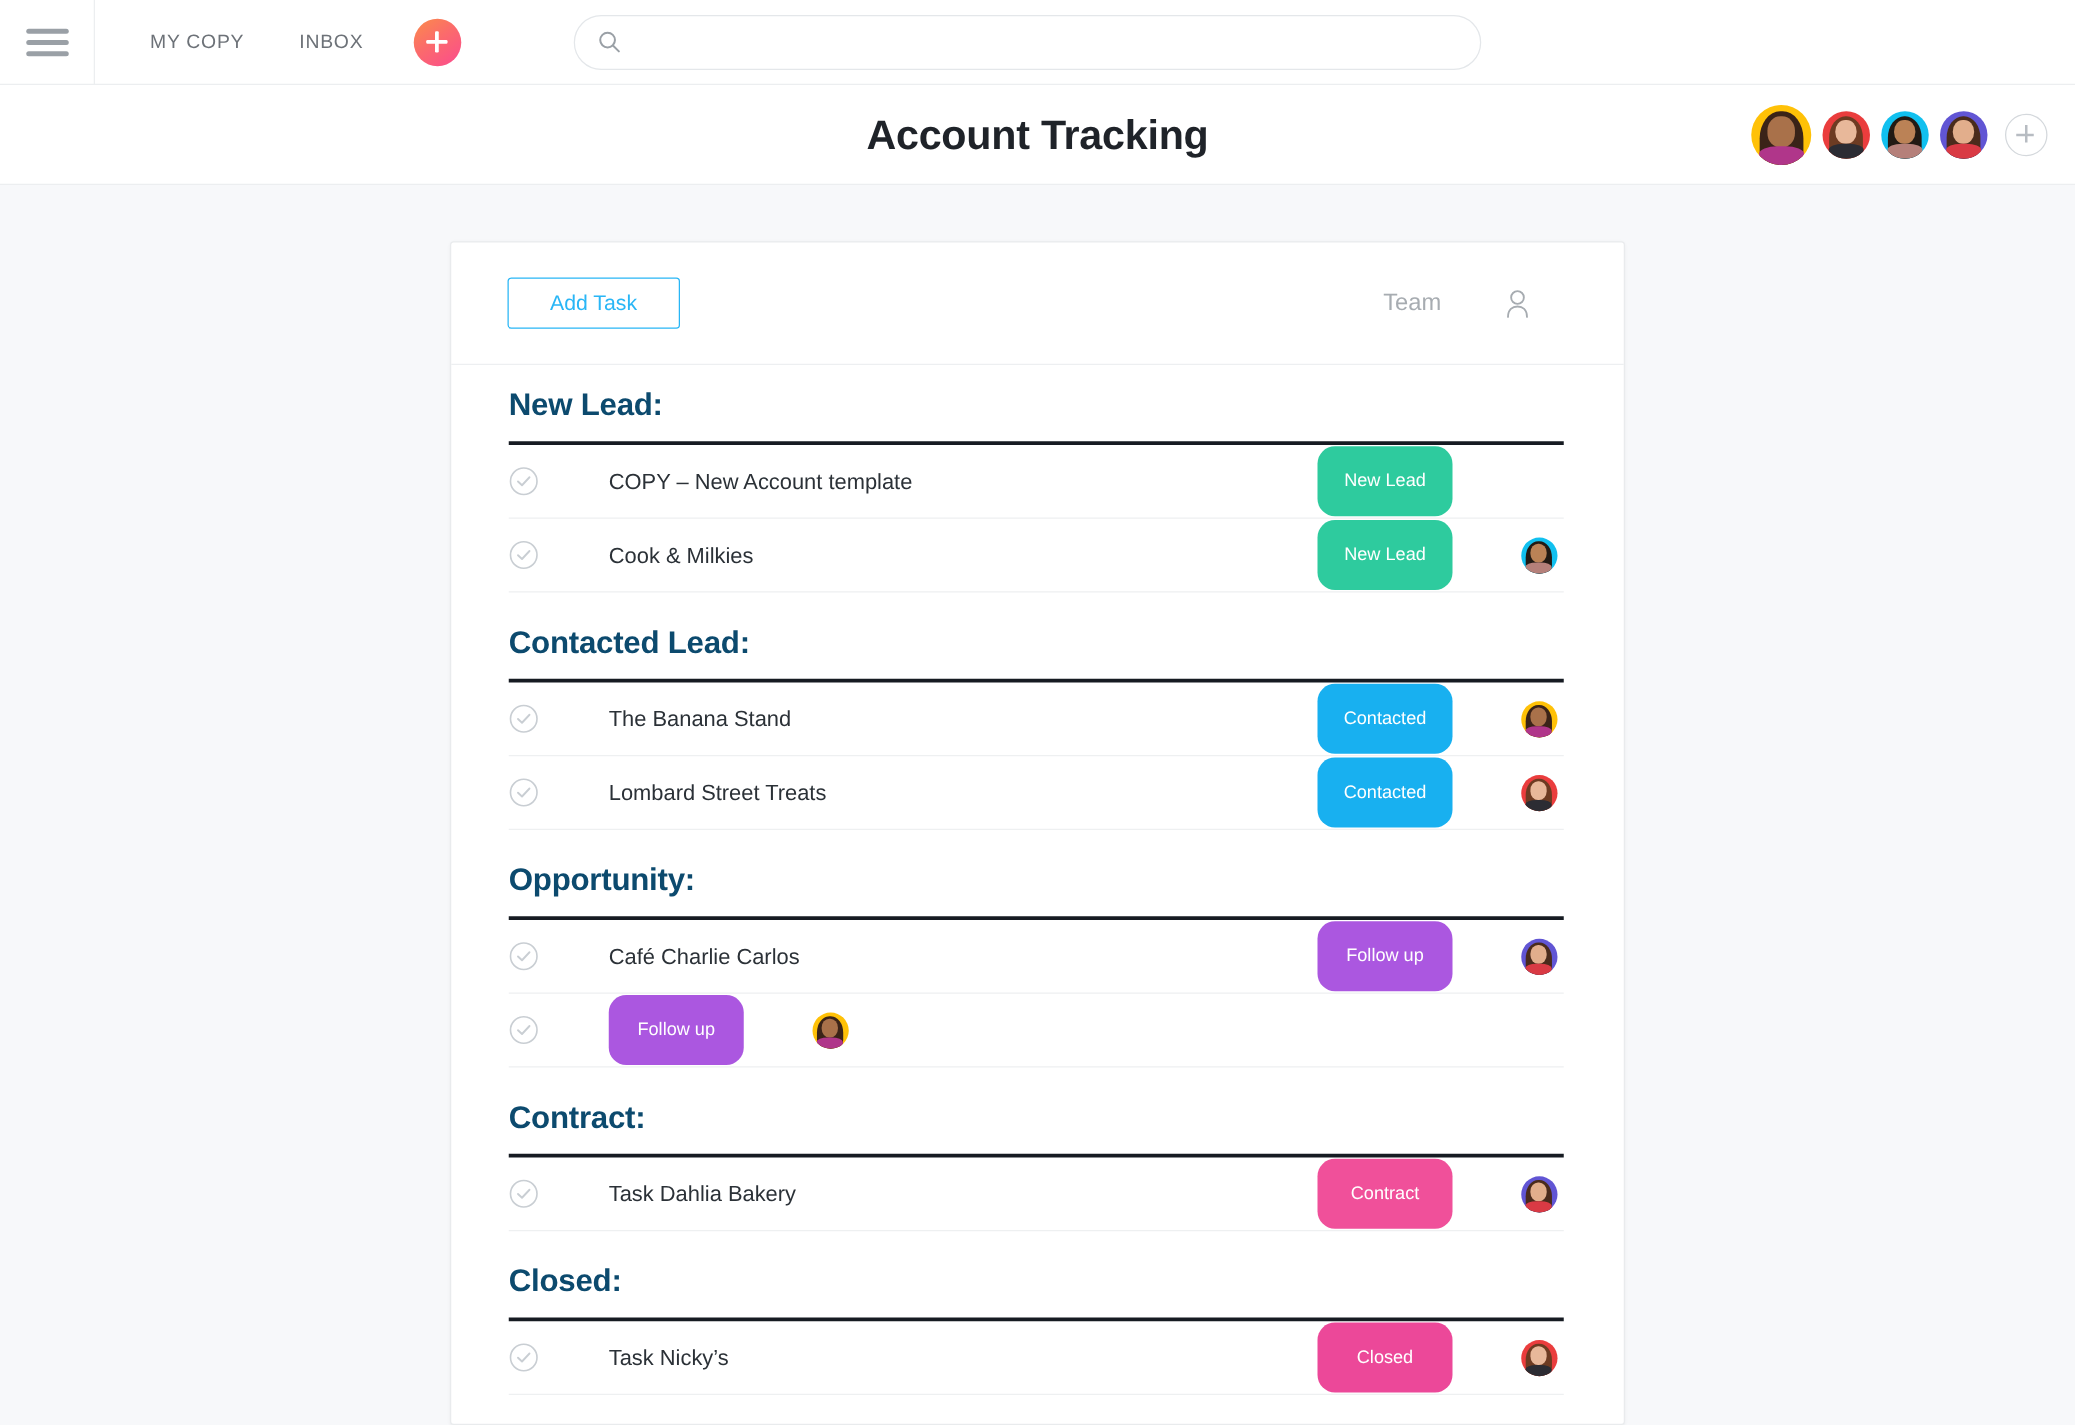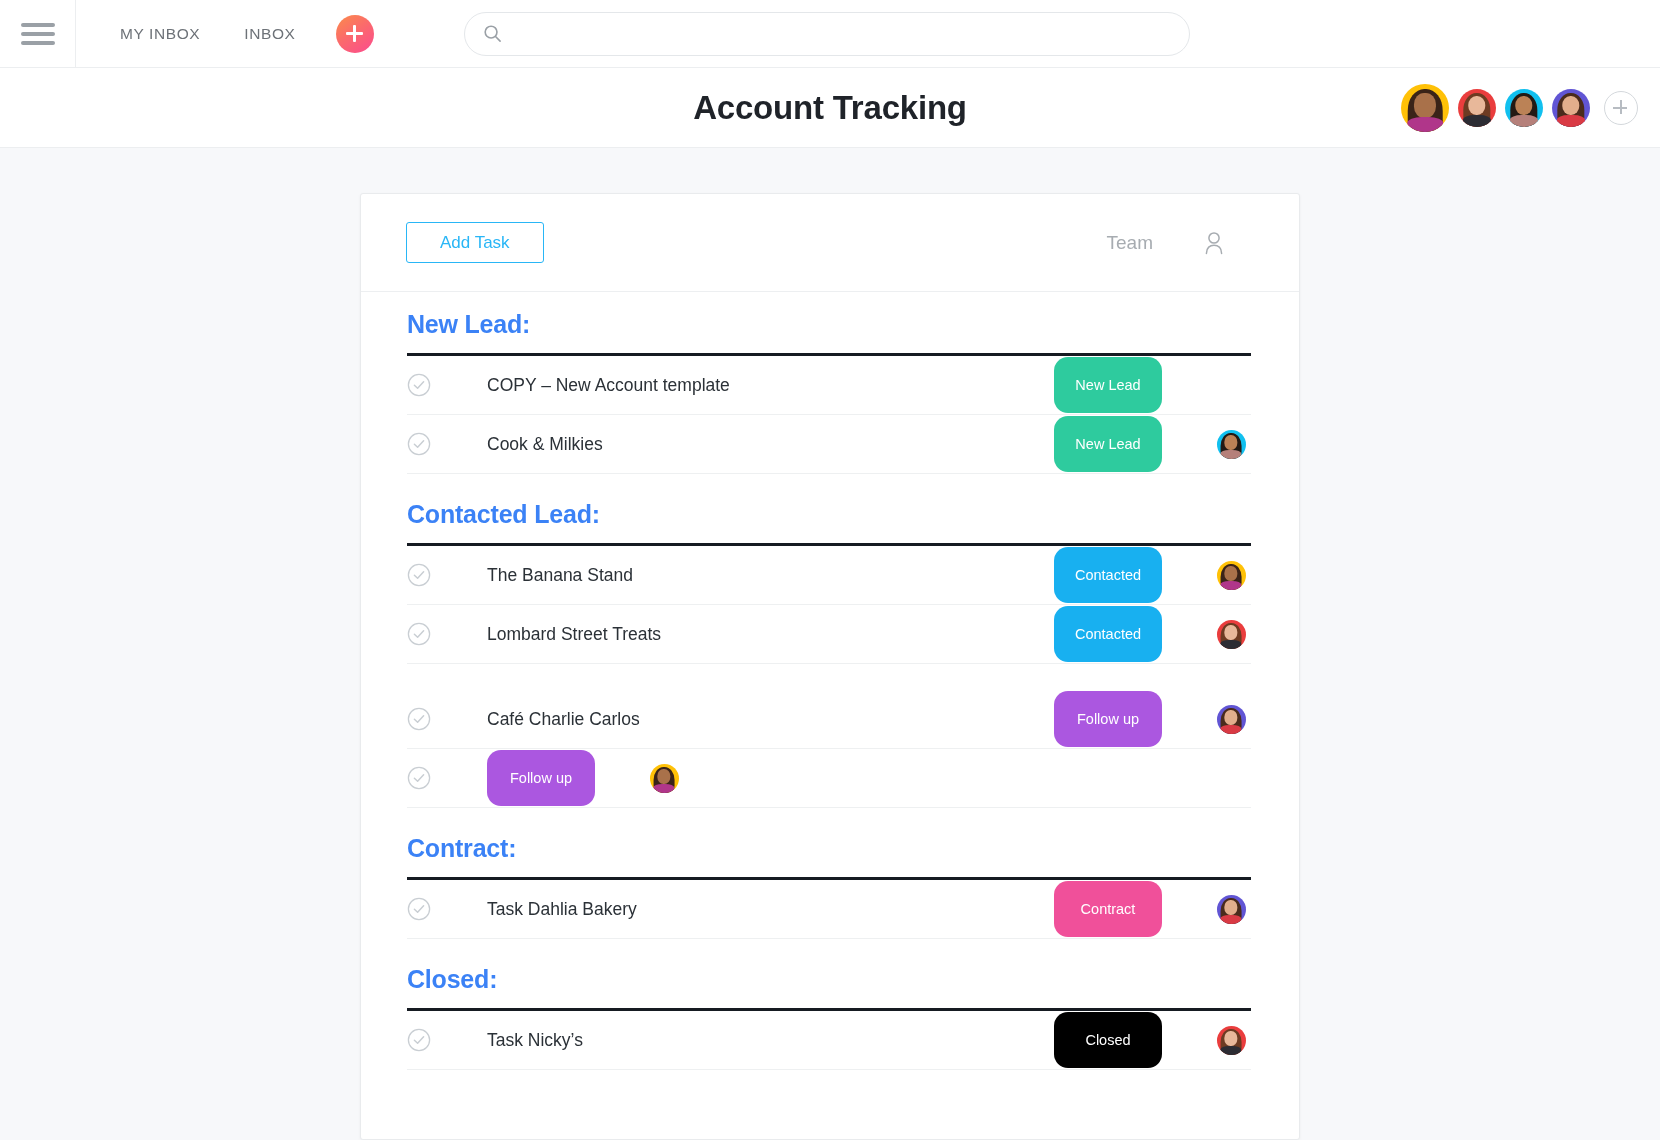--- a/index.html
+++ b/index.html
@@ -210,21 +210,21 @@
   .team-label { font-size: 19px; color: #a7acb1; }
   .person-icon { cursor: pointer; display: block; }
 
   
   .sections { padding: 0 48px 0 46px; }
   .section { padding-top: 26px; }
   .section:first-child { padding-top: 18px; }
   .section-title {
     font-size: 25px;
     font-weight: bold;
-    color: #3b82f6;
+    color: #0c4a6e;
     padding-bottom: 14px;
     border-bottom: 3px solid #161b22;
     letter-spacing: -0.2px;
   }
   .task-row {
     display: flex;
     align-items: center;
     height: 59px;
     border-bottom: 1px solid #eef0f1;
     padding-right: 2px;
@@ -263,21 +263,21 @@
 <body>
 
 <div class="topbar">
   <div class="hamburger-wrap">
     <div class="hamburger">
       <span></span>
         <span></span>
         <span></span>
     </div>
   </div>
-  <div class="nav-link">MY INBOX</div>
+  <div class="nav-link">MY COPY</div>
   <div class="nav-link">INBOX</div>
   <div class="plus-fab"></div>
   <div class="search-box">
     <svg width="19" height="19" viewBox="0 0 20 20">
       <circle cx="8.5" cy="8.5" r="6.2" fill="none" stroke="#9aa0a6" stroke-width="1.7"></circle>
       <line x1="13.2" y1="13.2" x2="18" y2="18" stroke="#9aa0a6" stroke-width="1.7" stroke-linecap="round"></line>
     </svg>
     <input class="search-input" type="text" placeholder="" style="">
   </div>
 </div>
@@ -378,20 +378,21 @@
             <div class="row-avatar-slot">
               <div class="av av-sm" style="background: rgb(234, 61, 61);">
                 <div class="hair" style="background: rgb(109, 59, 34);"></div>
                 <div class="face" style="background: rgb(232, 184, 154);"></div>
                 <div class="body" style="background: rgb(44, 44, 51);"></div>
               </div>
             </div>
           </div>
         </div>
         <div class="section">
+          <div class="section-title">Opportunity:</div>
           <div class="task-row">
             <svg class="check" viewBox="0 0 24 24">
               <circle cx="12" cy="12" r="10.6" fill="none" stroke="#c9ced3" stroke-width="1.3"></circle>
               <path d="M7.4 12.2 L10.6 15.2 L16.6 8.8" fill="none" stroke="#c9ced3" stroke-width="1.5" stroke-linecap="round" stroke-linejoin="round"></path>
             </svg>
             <div class="task-name">Café Charlie Carlos</div>
             <div class="tag" style="background: rgb(171, 87, 224);">Follow up</div>
             <div class="row-avatar-slot">
               <div class="av av-sm" style="background: rgb(97, 85, 212);">
                 <div class="hair" style="background: rgb(74, 43, 28);"></div>
@@ -434,21 +435,21 @@
           </div>
         </div>
         <div class="section">
           <div class="section-title">Closed:</div>
           <div class="task-row">
             <svg class="check" viewBox="0 0 24 24">
               <circle cx="12" cy="12" r="10.6" fill="none" stroke="#c9ced3" stroke-width="1.3"></circle>
               <path d="M7.4 12.2 L10.6 15.2 L16.6 8.8" fill="none" stroke="#c9ced3" stroke-width="1.5" stroke-linecap="round" stroke-linejoin="round"></path>
             </svg>
             <div class="task-name">Task Nicky’s</div>
-            <div class="tag" style="background: #000000;">Closed</div>
+            <div class="tag" style="background: #ec4899;">Closed</div>
             <div class="row-avatar-slot">
               <div class="av av-sm" style="background: rgb(234, 61, 61);">
                 <div class="hair" style="background: rgb(109, 59, 34);"></div>
                 <div class="face" style="background: rgb(232, 184, 154);"></div>
                 <div class="body" style="background: rgb(44, 44, 51);"></div>
               </div>
             </div>
           </div>
         </div>
       </div>

